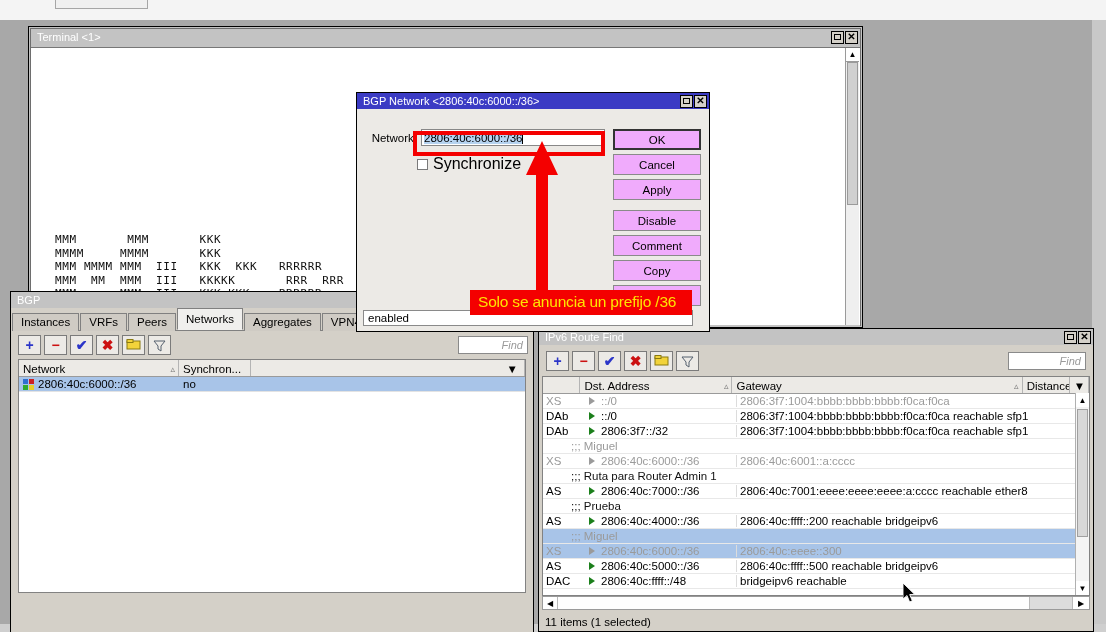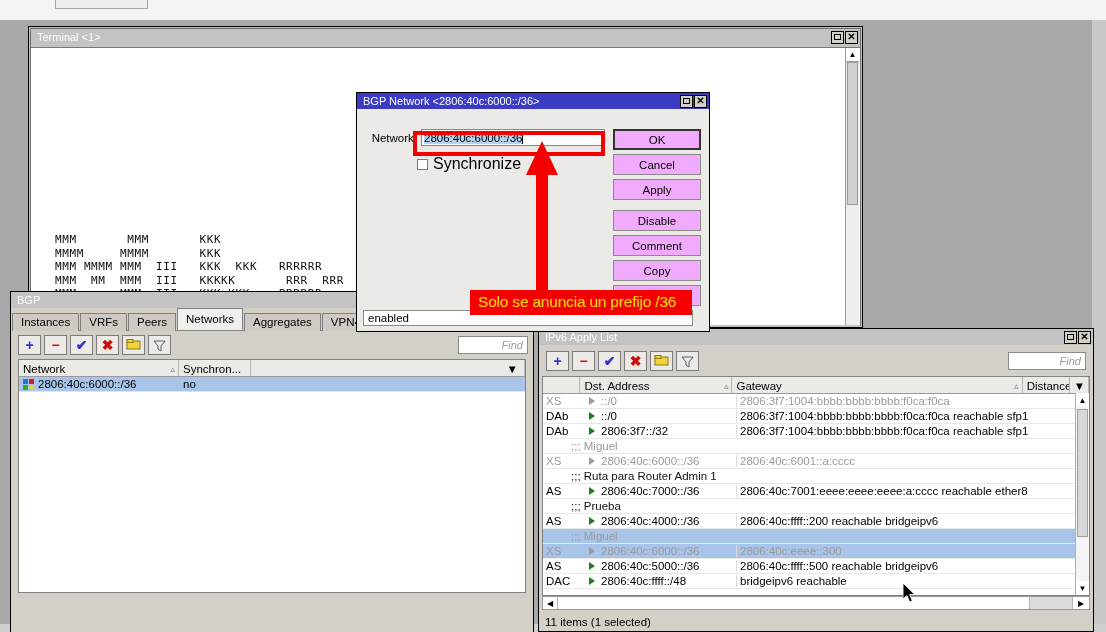--- a/index.html
+++ b/index.html
@@ -440,21 +440,21 @@
           <div class="gcell" style="width:72px;">no</div>
           <div class="gcell" style="flex:1 1 auto;"></div>
         </div>
       </div>
     </div>
   </div>
 
   <div class="win" id="routewin">
     <div class="outer">
       <div class="titlebar grey" style="position:absolute;left:1px;top:1px;right:1px;">
-        <span class="t-title">IPv6 Apply List</span>
+        <span class="t-title">IPv6 Route Find</span>
         <span class="tb-btns">
           <span class="tb-btn">
               <span class="sq"></span>
             </span>
           <span class="tb-btn">
               <b>✕</b>
             </span>
         </span>
       </div>
 

